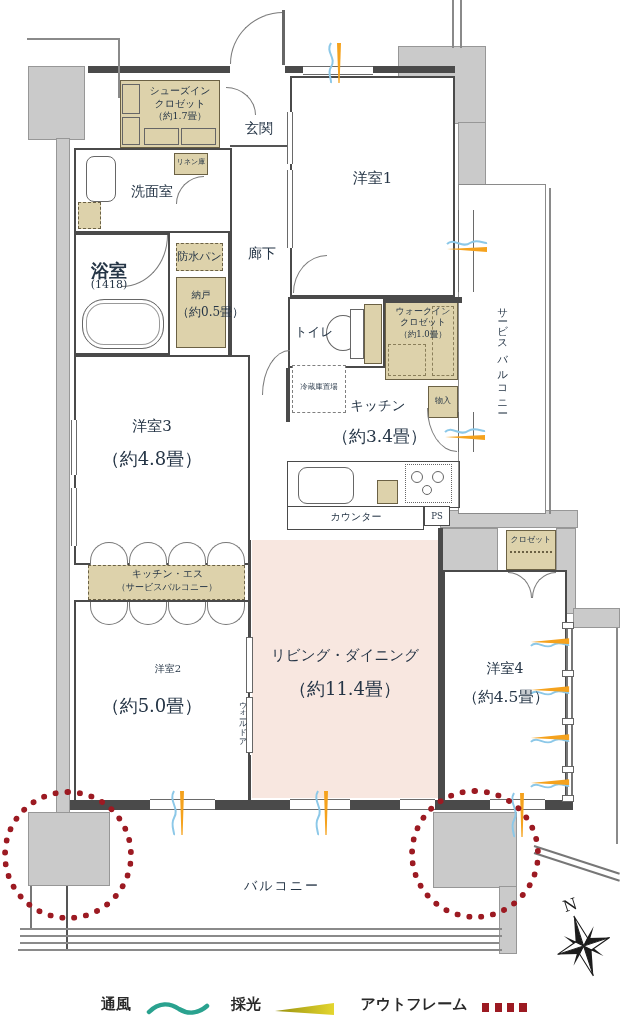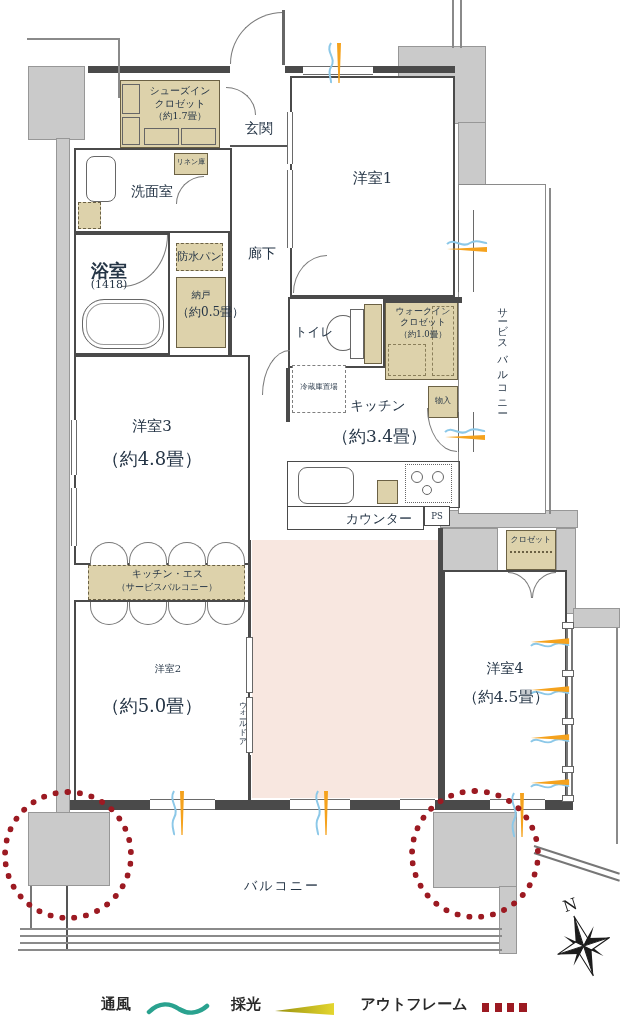--- a/index.html
+++ b/index.html
@@ -247,29 +247,31 @@
   <div class="abs lbl" style="left:293px;top:324px;width:42px;font-size:12.5px;">トイレ</div>
   <div class="abs lbl" style="left:386px;top:306px;width:74px;font-size:9px;">
     <div>ウォークイン</div>
     <div>クロゼット</div>
     <div style="font-size:8.5px;">（約1.0畳）</div>
   </div>
   <div class="abs lbl" style="left:293px;top:382px;width:52px;font-size:7.5px;">冷蔵庫置場</div>
   <div class="abs lbl" style="left:346px;top:397px;width:64px;font-size:13.5px;">キッチン</div>
   <div class="abs lbl" style="left:332px;top:426px;width:95px;font-size:17px;">（約3.4畳）</div>
   <div class="abs lbl" style="left:428px;top:396px;width:30px;font-size:8px;">物入</div>
-  <div class="abs lbl" style="left:300px;top:511px;width:112px;font-size:13px;text-align:right;">カウンター</div>
+  <div class="abs lbl" style="left:300px;top:511px;width:112px;font-size:10px;">カウンター</div>
   <div class="abs lbl" style="left:424px;top:511px;width:26px;font-size:8.5px;">PS</div>
   <div class="abs lbl" style="left:124px;top:417px;width:56px;font-size:15px;">洋室3</div>
   <div class="abs lbl" style="left:97px;top:448px;width:110px;font-size:18px;">（約4.8畳）</div>
   <div class="abs lbl" style="left:100px;top:568px;width:135px;font-size:10px;">キッチン・エス</div>
   <div class="abs lbl" style="left:92px;top:582px;width:150px;font-size:9px;">（サービスバルコニー）</div>
   <div class="abs lbl" style="left:140px;top:663px;width:56px;font-size:10px;">洋室2</div>
   <div class="abs lbl" style="left:97px;top:695px;width:110px;font-size:18px;">（約5.0畳）</div>
   <div class="abs lbl vtxt" style="left:237px;top:696px;font-size:8px;color:#253546;">ウォールドア</div>
+  <div class="abs lbl" style="left:266px;top:646px;width:158px;font-size:14.5px;">リビング・ダイニング</div>
+  <div class="abs lbl" style="left:285px;top:678px;width:120px;font-size:18px;">（約11.4畳）</div>
   <div class="abs lbl" style="left:478px;top:660px;width:54px;font-size:14px;">洋室4</div>
   <div class="abs lbl" style="left:458px;top:688px;width:96px;font-size:15.5px;">（約4.5畳）</div>
   <div class="abs lbl" style="left:508px;top:535px;width:46px;font-size:8px;">クロゼット</div>
   <div class="abs lbl vtxt" style="left:496px;top:300px;font-size:10.5px;letter-spacing:3px;">サービスバルコニー</div>
   <div class="abs lbl" style="left:240px;top:878px;width:84px;font-size:13px;letter-spacing:2px;">バルコニー</div>
 
   <div class="abs" style="left:548px;top:896px;width:66px;height:84px;transform:rotate(-18deg);">
     <svg width="66" height="84" viewBox="0 0 60 80">
       <text x="30" y="12" text-anchor="middle" font-size="15" font-family="DejaVu Serif, Liberation Serif, serif" fill="#1c1c1c">N</text>
       <g>

